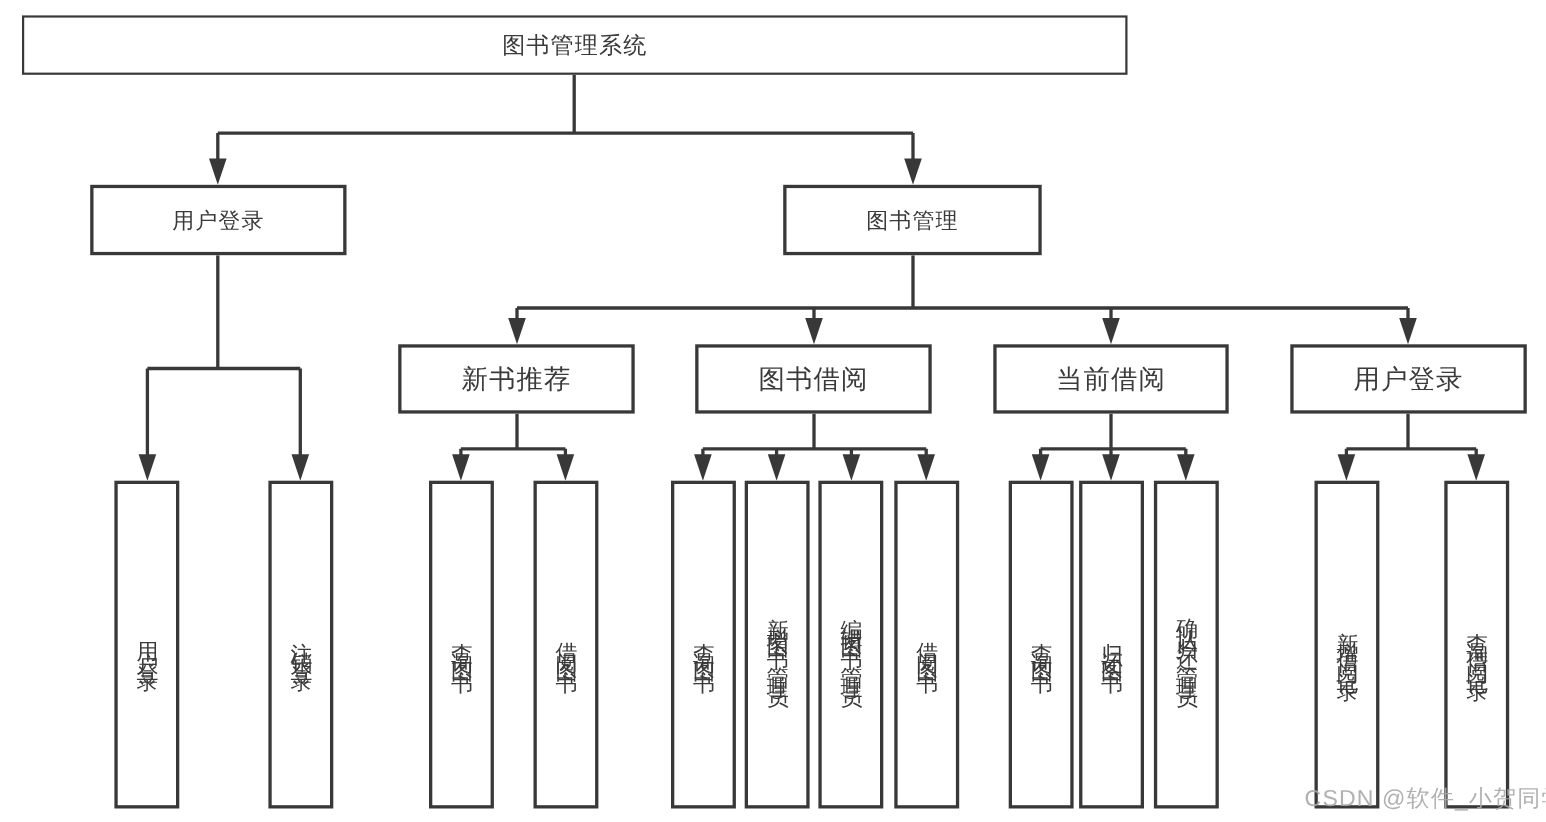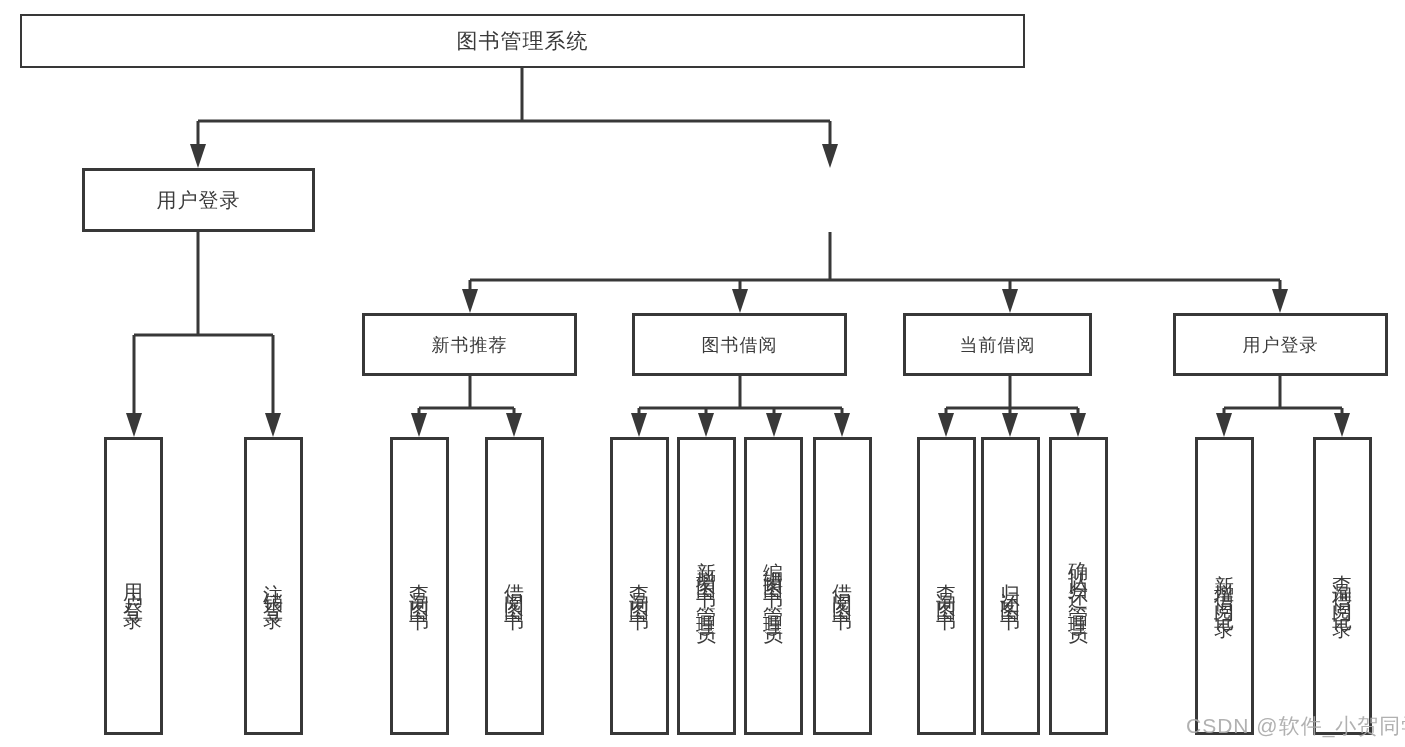--- a/index.html
+++ b/index.html
@@ -8,21 +8,21 @@
     font-family:"Liberation Sans",sans-serif;color:#333333;padding-left:36px;
   }
   .wires{position:absolute;left:0;top:0;width:1405px;height:747px;}
   .node{
     position:absolute;background:#ffffff;border:3px solid #383838;box-sizing:border-box;
     display:flex;align-items:center;justify-content:center;
     color:#3a3a3a;letter-spacing:1px;
   }
   .root{border-width:2px;font-size:21px;}
   .h2{font-size:20px;}
-  .h3{font-size:18px;}
+  .h3{font-size:24px;}
   .leaf{
     writing-mode:vertical-rl;text-orientation:mixed;
     font-size:20px;letter-spacing:9px;line-height:1;
     text-align:center;
   }
   .watermark{
     position:absolute;left:1186px;top:712px;width:219px;
     font-size:21px;color:#a9a9a9;letter-spacing:1px;white-space:nowrap;
     opacity:0.9;
   }
@@ -61,24 +61,25 @@
       <polygon points="1002,413 1018,413 1010,437"></polygon>
       <polygon points="1070,413 1086,413 1078,437"></polygon>
       <polygon points="1216,413 1232,413 1224,437"></polygon>
       <polygon points="1334,413 1350,413 1342,437"></polygon>
     </g>
   </svg>
 
   <div class="node root" style="left:20px;top:14px;width:1005px;height:54px;">图书管理系统</div>
 
   <div class="node h2" style="left:82px;top:168px;width:233px;height:64px;">用户登录</div>
+  <div class="node h2" style="left:712px;top:168px;width:235px;height:64px;">图书管理</div>
 
   <div class="node h3" style="left:362px;top:313px;width:215px;height:63px;">新书推荐</div>
   <div class="node h3" style="left:632px;top:313px;width:215px;height:63px;">图书借阅</div>
-  <div class="node h3" style="left:903px;top:313px;width:189px;height:63px;">当前借阅</div>
+  <div class="node h3" style="left:903px;top:313px;width:214px;height:63px;">当前借阅</div>
   <div class="node h3" style="left:1173px;top:313px;width:215px;height:63px;">用户登录</div>
 
   <div class="node leaf" style="left:104px;top:437px;width:59px;height:298px;">用户登录</div>
   <div class="node leaf" style="left:244px;top:437px;width:59px;height:298px;">注销登录</div>
 
   <div class="node leaf" style="left:390px;top:437px;width:59px;height:298px;">查询图书</div>
   <div class="node leaf" style="left:485px;top:437px;width:59px;height:298px;">借阅图书</div>
 
   <div class="node leaf" style="left:610px;top:437px;width:59px;height:298px;">查询图书</div>
   <div class="node leaf" style="left:677px;top:437px;width:59px;height:298px;">新增图书（管理员）</div>

